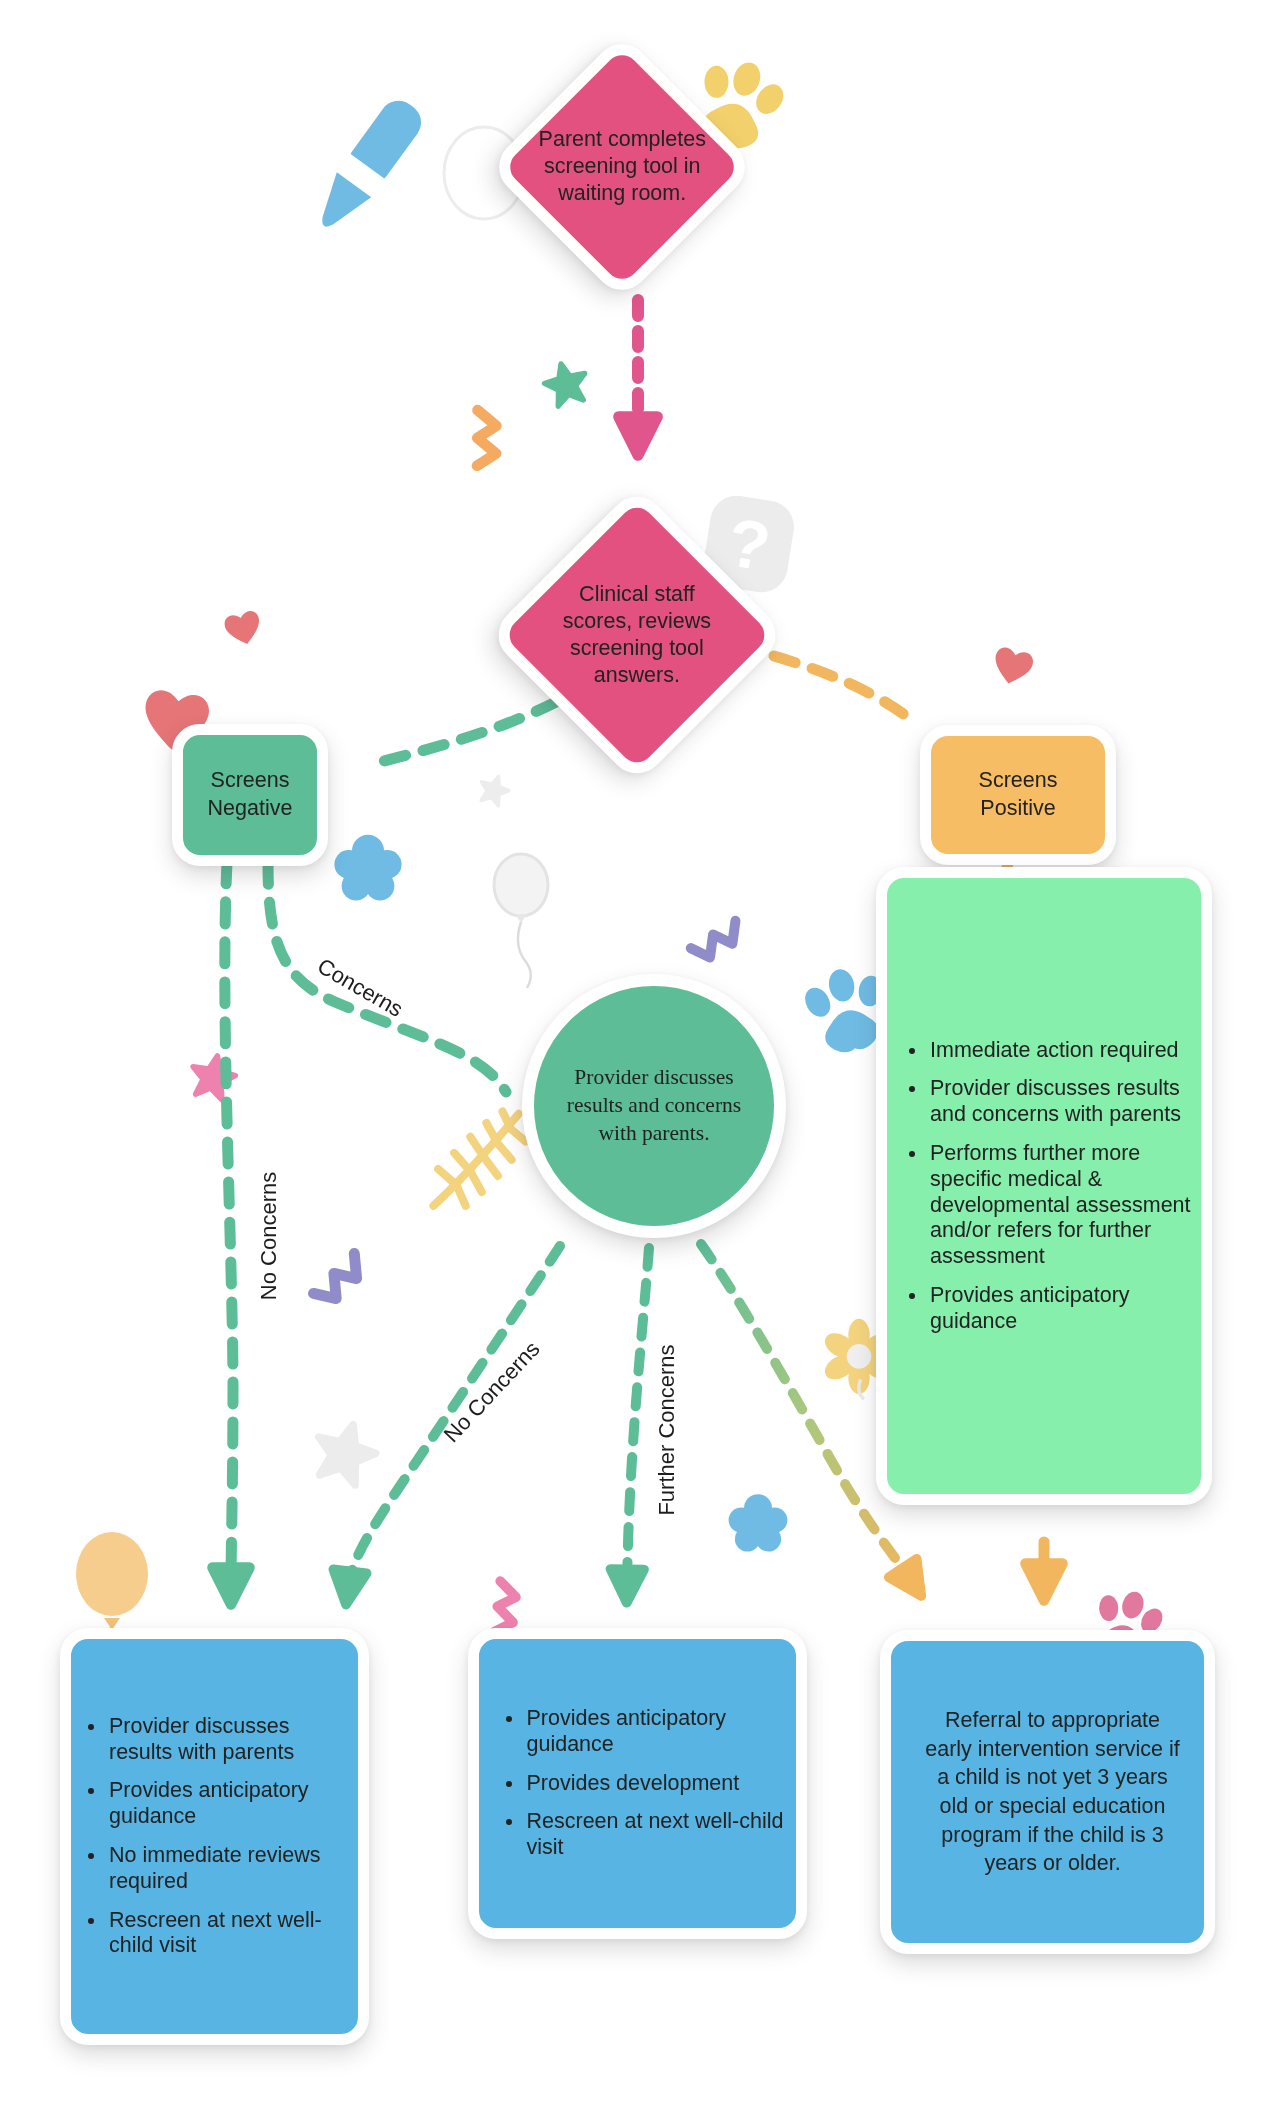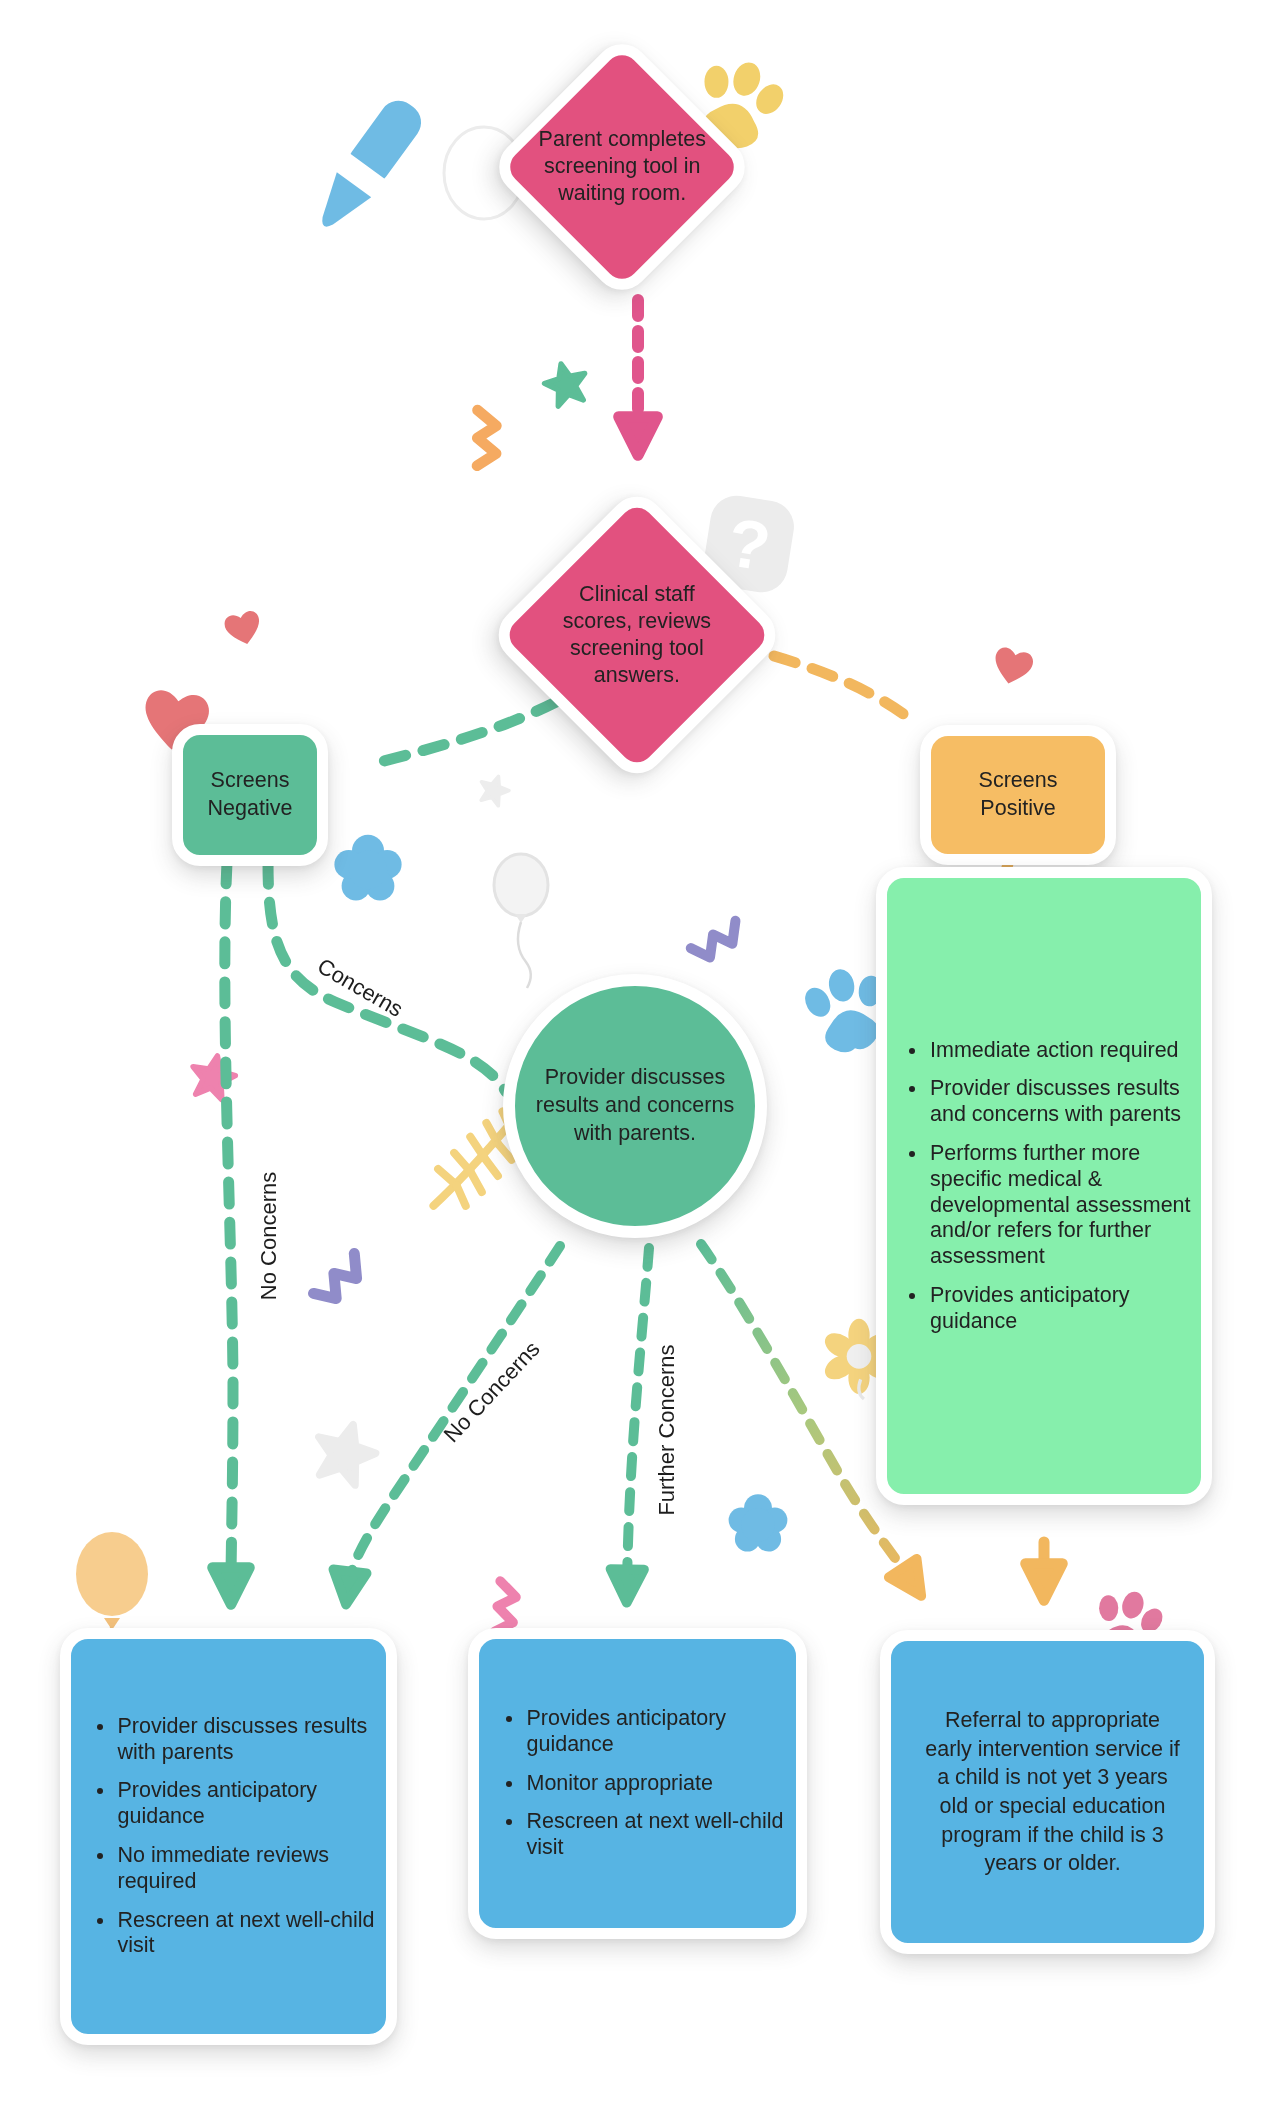--- a/index.html
+++ b/index.html
@@ -232,46 +232,46 @@
   </div>
 
   <div class="node pill" style="left:172px;top:724px;width:156px;height:142px;background:#5cbd97;">
     <div style="width:140px">Screens Negative</div>
   </div>
 
   <div class="node pill" style="left:906px;top:725px;width:196px;height:140px;background:#f6bd64;margin-left:14px;">
     <div style="width:140px">Screens Positive</div>
   </div>
 
-  <div class="node circle" style="left:503px;top:974px;width:264px;height:264px;background:#5cbd97;">
+  <div class="node circle" style="left:522px;top:974px;width:264px;height:264px;background:#5cbd97;font-family:Liberation Serif, serif;">
     <div style="width:205px">Provider discusses results and concerns with parents.</div>
   </div>
 
   <div class="node bullets-box" style="left:876px;top:867px;width:336px;height:638px;background:#86efac;align-items:center;">
     <ul style="width:268px">
       <li>Immediate action required</li>
       <li>Provider discusses results and concerns with parents</li>
       <li>Performs further more specific medical &amp; developmental assessment and/or refers for further assessment</li>
       <li>Provides anticipatory guidance</li>
     </ul>
   </div>
 
-  <div class="node bullets-box" style="left:60px;top:1628px;width:337px;height:417px;background:#57b4e3;">
+  <div class="node bullets-box" style="left:60px;top:1628px;width:309px;height:417px;background:#57b4e3;">
     <ul style="width:262px">
       <li>Provider discusses results with parents</li>
       <li>Provides anticipatory guidance</li>
       <li>No immediate reviews required</li>
       <li>Rescreen at next well-child visit</li>
     </ul>
   </div>
 
   <div class="node bullets-box" style="left:468px;top:1628px;width:339px;height:311px;background:#57b4e3;">
     <ul style="width:262px">
       <li>Provides anticipatory guidance</li>
-      <li>Monitor appropriate</li>
+      <li>Provides development</li>
       <li>Rescreen at next well-child visit</li>
     </ul>
   </div>
 
   <div class="node para-box" style="left:880px;top:1630px;width:335px;height:324px;background:#57b4e3;padding-left:32px;">
     <div>Referral to appropriate early intervention service if a child is not yet 3 years old or special education program if the child is 3 years or older.</div>
   </div>
 
   <div class="edge-label" style="left:290px;top:975px;width:140px;transform:rotate(30deg)">Concerns</div>
 

